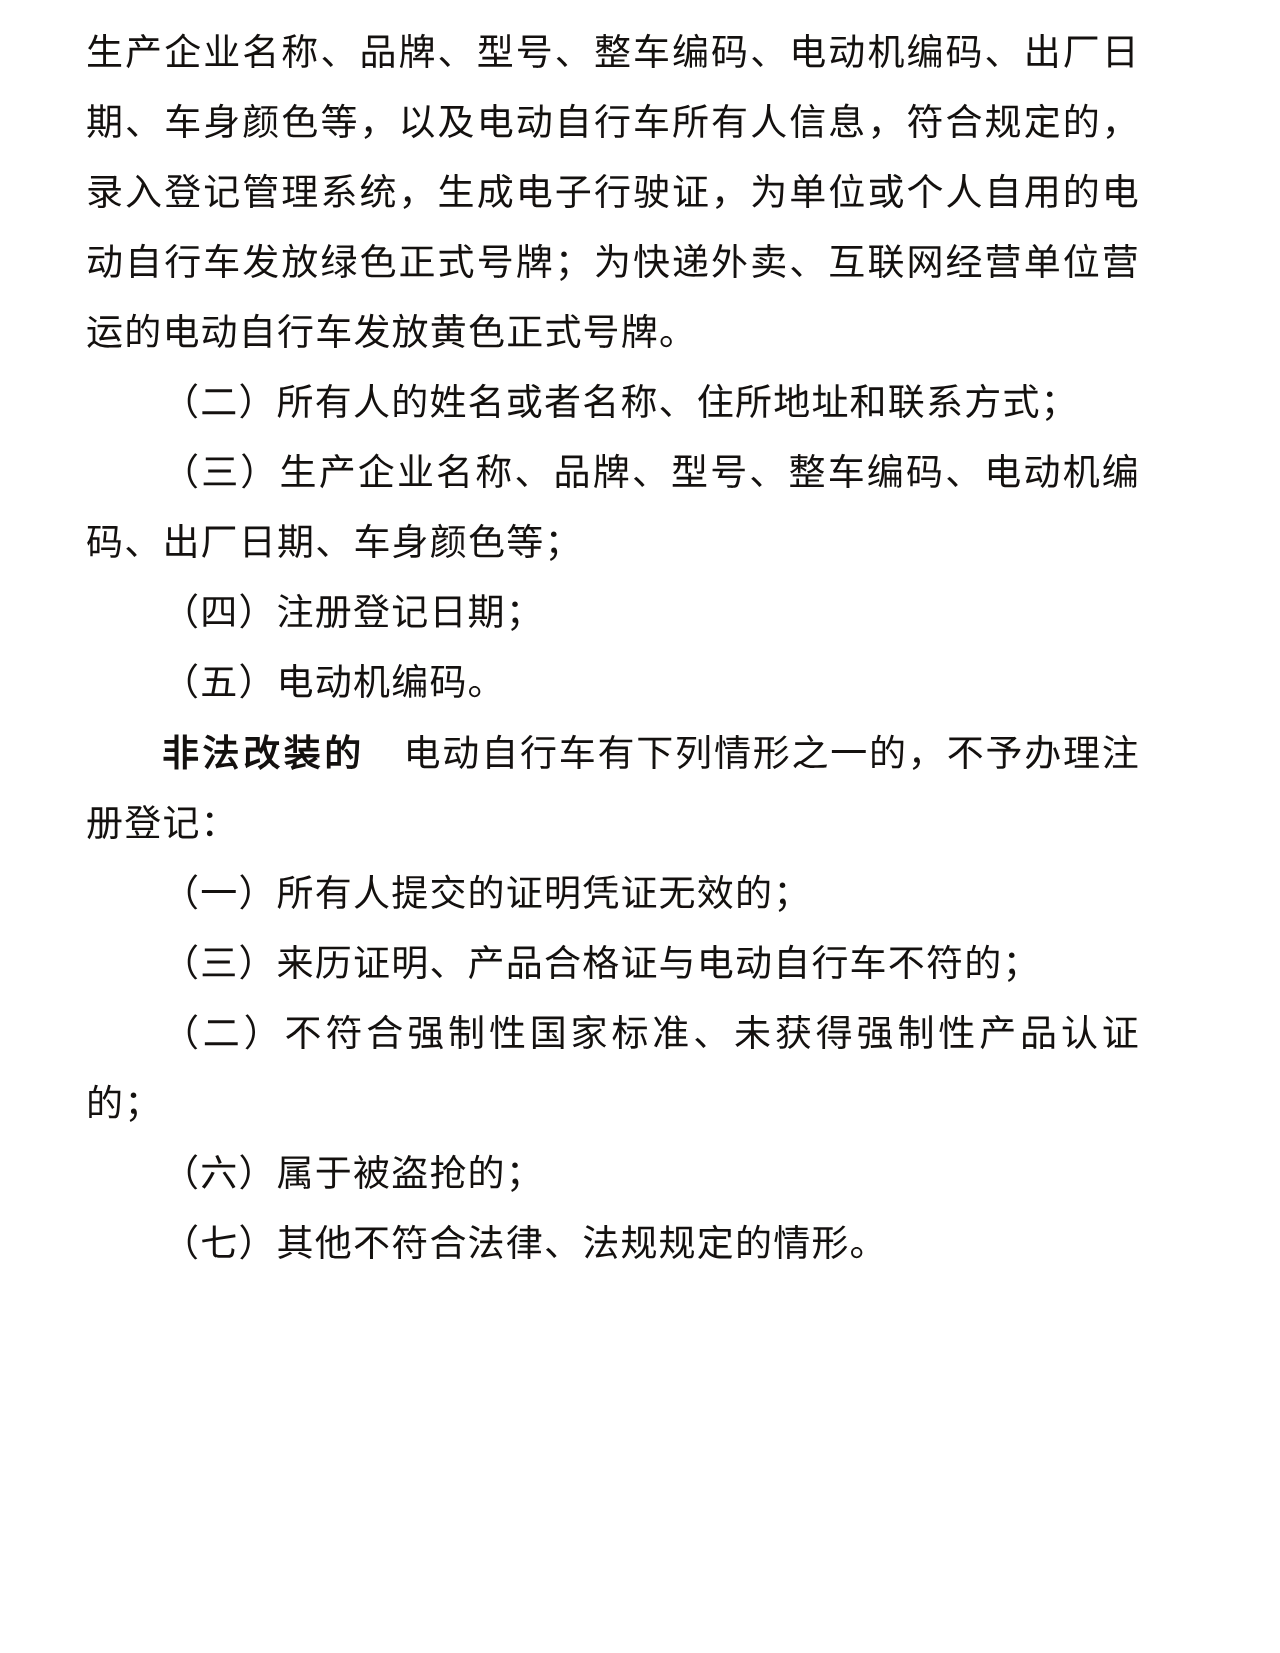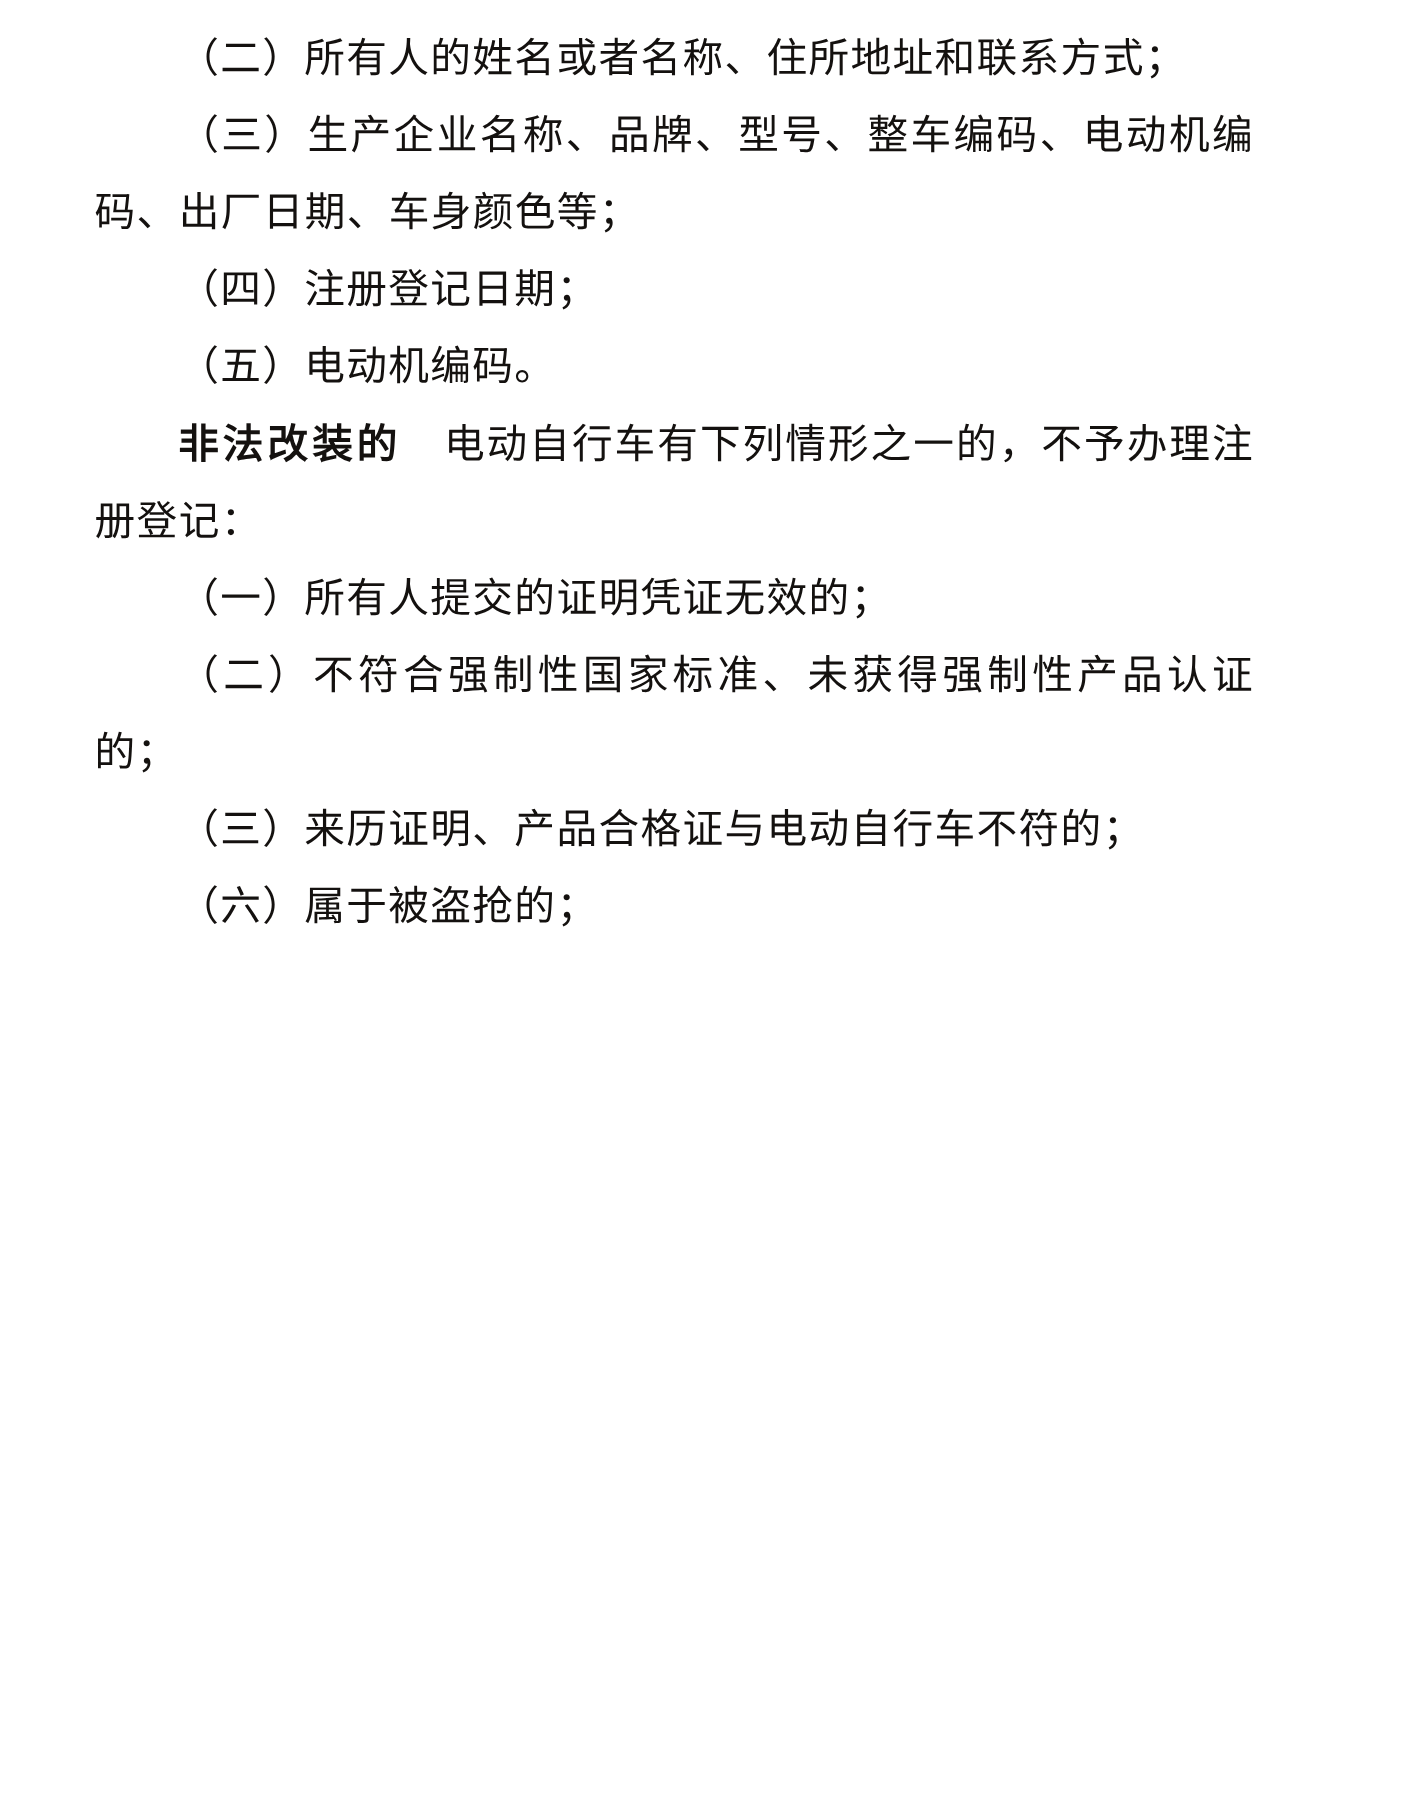--- a/index.html
+++ b/index.html
@@ -47,30 +47,32 @@
     display: inline-block;
     width: 38px;
   }
 </style>
 </head>
 <body>
 
 <div class="page">
   <div class="doc-body">
 
+    <p class="para">生产企业名称、品牌、型号、整车编码、电动机编码、出厂日期、车身颜色等，以及电动自行车所有人信息，符合规定的，录入登记管理系统，生成电子行驶证，为单位或个人自用的电动自行车发放绿色正式号牌；为快递外卖、互联网经营单位营运的电动自行车发放黄色正式号牌。</p>
 
 
     <p class="para item">（二）所有人的姓名或者名称、住所地址和联系方式；</p>
     <p class="para item">（三）生产企业名称、品牌、型号、整车编码、电动机编码、出厂日期、车身颜色等；</p>
     <p class="para item">（四）注册登记日期；</p>
     <p class="para item">（五）电动机编码。</p>
 
     <p class="para indent">
       <span class="article-head">非法改装的</span><span class="gap"></span><span>电动自行车有下列情形之一的，不予办理注册登记：</span>
     </p>
 
     <p class="para item">（一）所有人提交的证明凭证无效的；</p>
+    <p class="para item">（三）来历证明、产品合格证与电动自行车不符的；</p>
     <p class="para item">（二）不符合强制性国家标准、未获得强制性产品认证的；</p>
-    <p class="para item">（三）来历证明、产品合格证与电动自行车不符的；</p>
     <p class="para item">（六）属于被盗抢的；</p>
+    <p class="para item">（七）其他不符合法律、法规规定的情形。</p>
 
   </div>
 </div>
 
 </body></html>

